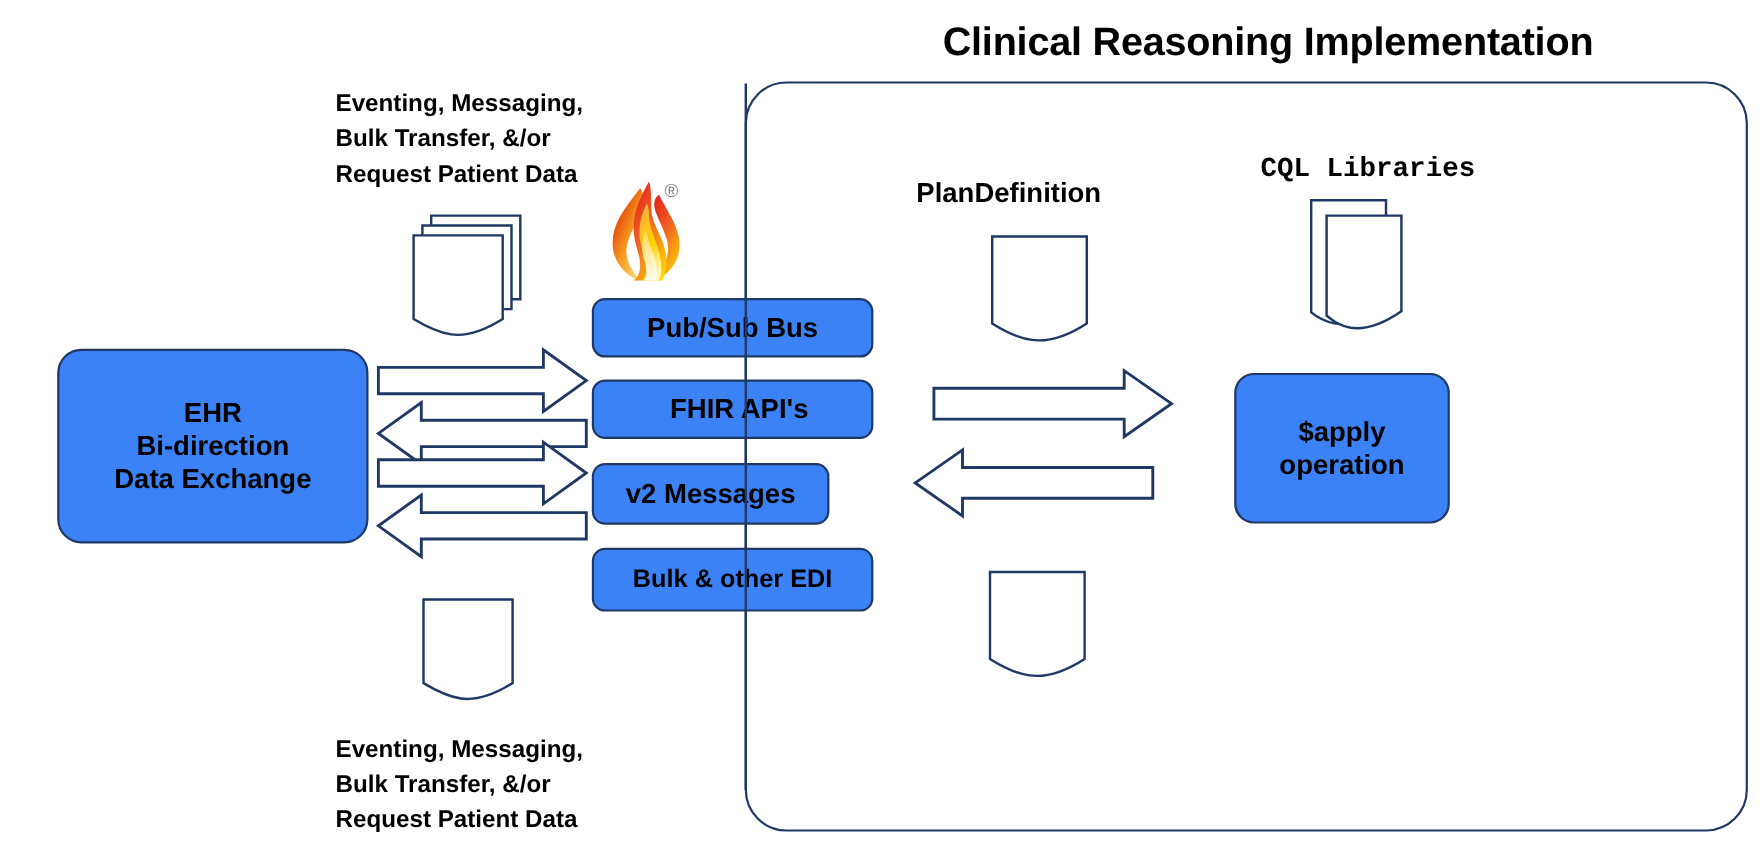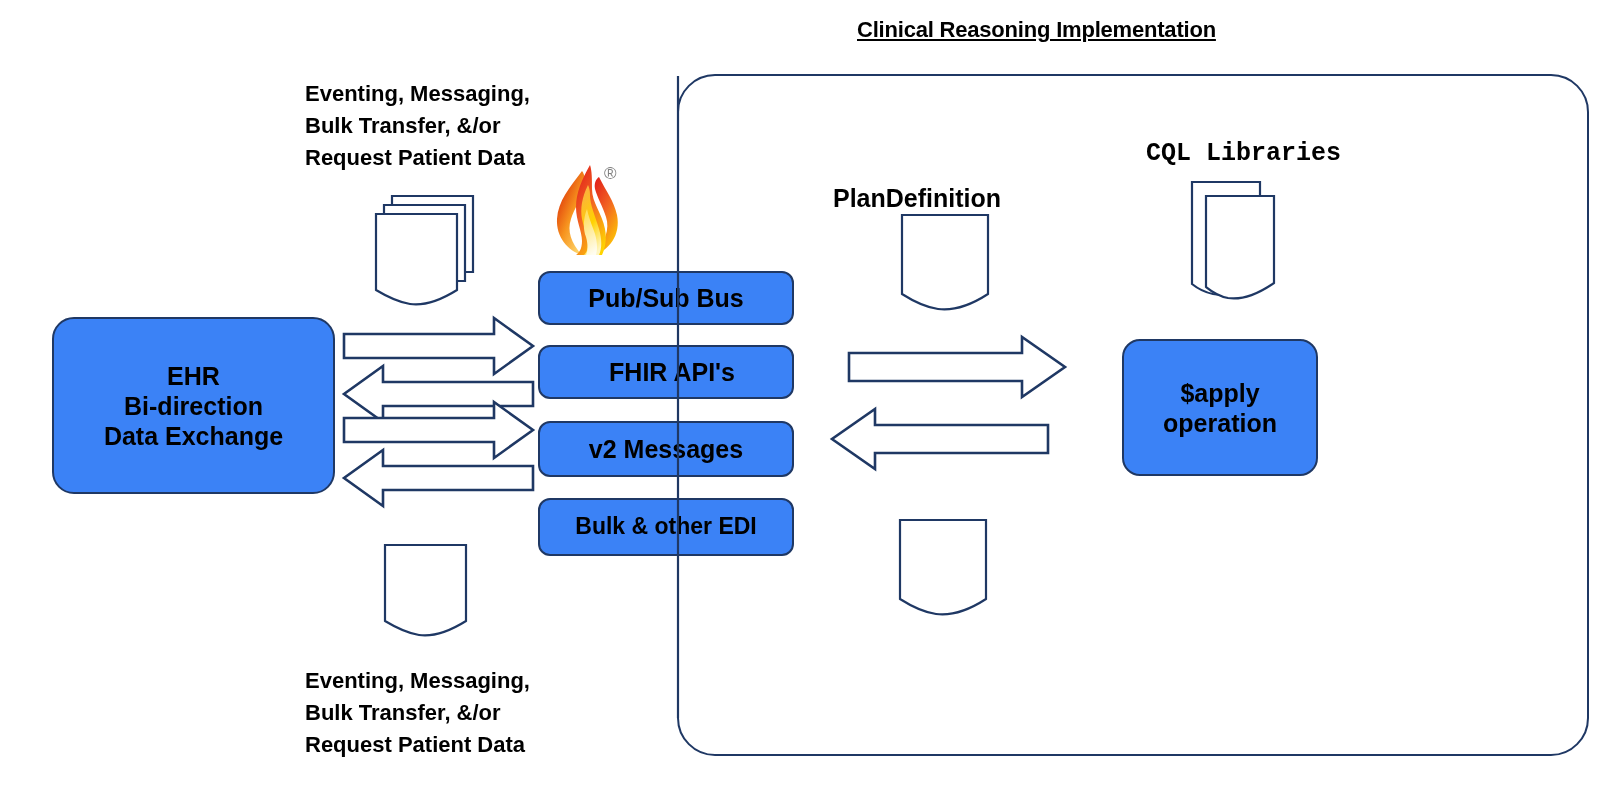--- a/index.html
+++ b/index.html
@@ -12,26 +12,25 @@
     width: 1600px;
     height: 786px;
     background: #ffffff;
     font-family: "Liberation Sans", sans-serif;
     overflow: hidden;
   }
   .abs { position: absolute; }
 
   
   .title {
-    font-size: 22px;
+    font-size: 36px;
     font-weight: bold;
     color: #000000;
     white-space: nowrap;
     letter-spacing: -0.2px;
-    text-decoration: underline;
   }
   .label {
     font-size: 22px;
     font-weight: bold;
     color: #000000;
     line-height: 1.45;
     white-space: pre-line;
   }
   .shape-label {
     font-size: 25px;
@@ -122,34 +121,34 @@
   </div>
 
   <div class="abs rbox" style="left:538px; top:271px; width:256px; height:54px;">
     <div class="shape-label">Pub/Sub Bus</div>
   </div>
 
   <div class="abs rbox" style="left:538px; top:345px; width:256px; height:54px;padding-left:12px;">
     <div class="shape-label">FHIR API's</div>
   </div>
 
-  <div class="abs rbox" style="left:538px; top:421px; width:256px; height:56px;">
+  <div class="abs rbox" style="left:538px; top:421px; width:216px; height:56px;">
     <div class="shape-label">v2 Messages</div>
   </div>
 
   <div class="abs rbox" style="left:538px; top:498px; width:256px; height:58px;">
     <div class="shape-label" style="font-size:23px;">Bulk &amp; other EDI</div>
   </div>
 
   <div class="abs rbox" style="left:1122px; top:339px; width:196px; height:137px; border-radius:18px;">
     <div class="shape-label">$apply
 operation</div>
   </div>
 
-  <div class="abs doc-caption" style="left:833px; top:180px; width:260px; font-size:25px;">PlanDefinition</div>
+  <div class="abs doc-caption" style="left:833px; top:158px; width:260px; font-size:25px;">PlanDefinition</div>
 
   <div class="abs doc-caption" style="left:1146px; top:136px; width:250px; font-size:25px;font-family:Liberation Mono, monospace;">CQL Libraries</div>
 
 
   <div class="abs" style="left:552px; top:165px; width:72px; height:92px;">
     <svg viewBox="0 0 72 92" width="72" height="92" style="overflow:visible;">
       <defs>
         <linearGradient id="flameA" x1="0.2" y1="0" x2="0.8" y2="1">
           <stop offset="0%" stop-color="#E2231A"></stop>
           <stop offset="45%" stop-color="#F26522"></stop>

